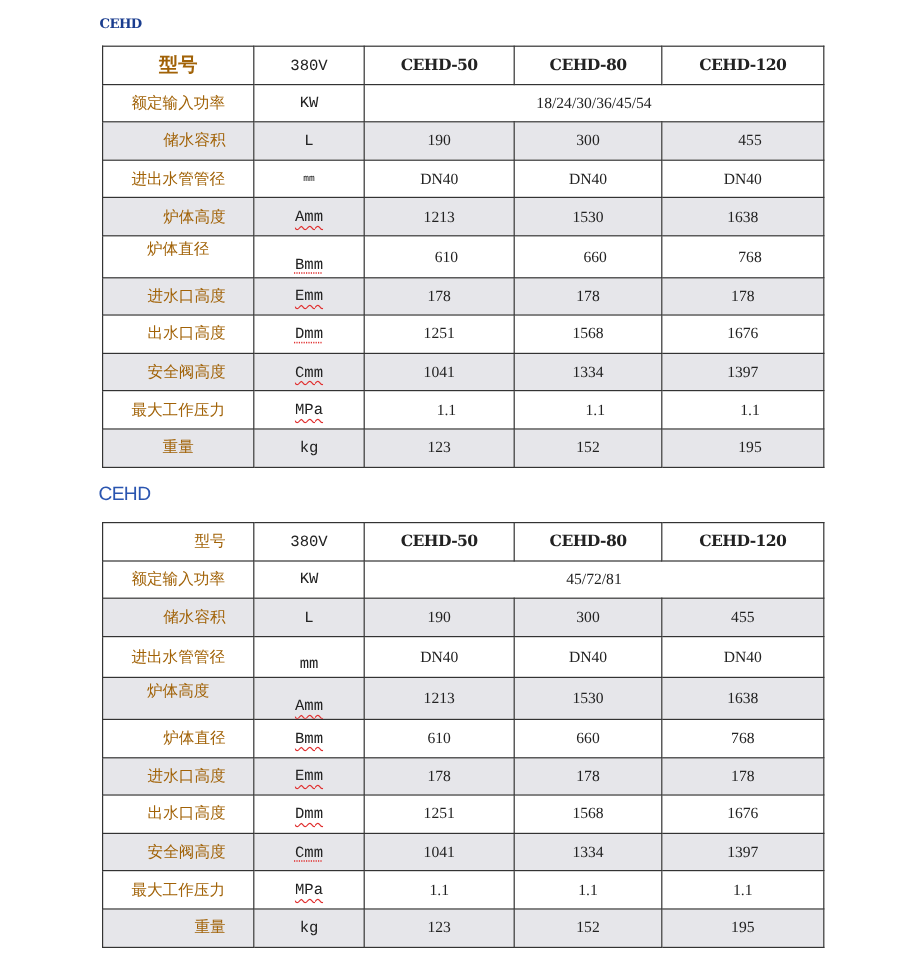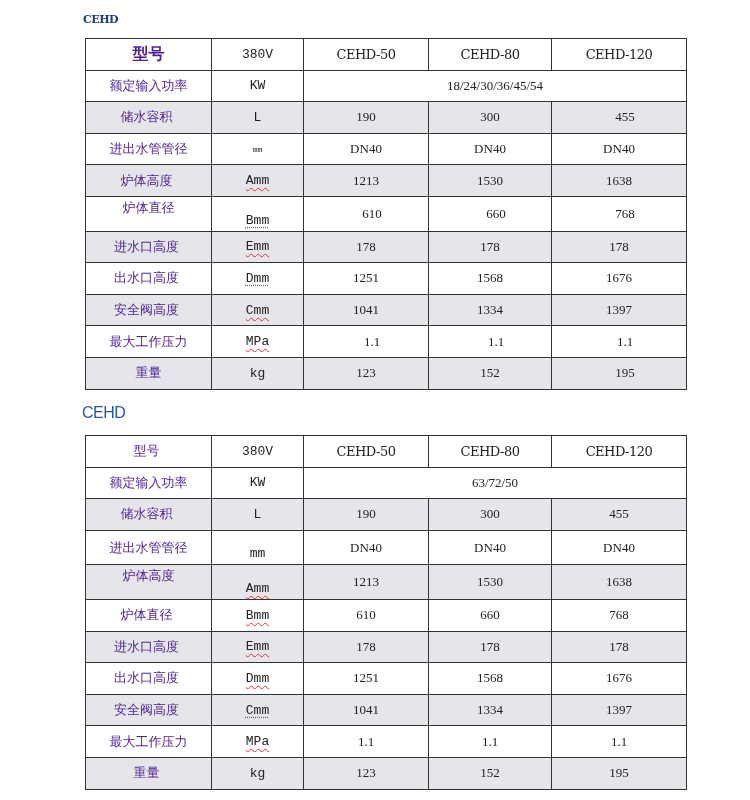--- a/index.html
+++ b/index.html
@@ -10,31 +10,31 @@
   .title2 { position: absolute; left: 82px; top: 404px; font-size: 16px; color: #2a55b0;
             font-family: "Liberation Sans", sans-serif; letter-spacing: -0.5px; }
   table.spec { position: absolute; left: 85px; border-collapse: collapse; table-layout: fixed; width: 601px; }
   table.spec td { border: 1px solid #333; padding: 0; text-align: center; vertical-align: middle;
                   font-size: 13px; height: 30px; overflow: hidden; white-space: nowrap; }
   #t1 { top: 38px; }
   #t2 { top: 435px; }
   #t1 td { height: 30.6px; }
   #t2 td { height: 30.6px; }
   tr.shade td { background: #e6e6ea; }
-  td.label { font-family: Liberation Serif, serif; font-size: 15px; color: #4c1d95; }
-  td.label.r { text-align: center; padding-right: 4px; }
+  td.label { font-family: Liberation Serif, serif; font-size: 15px; color: #a16207; }
+  td.label.r { text-align: right; padding-right: 23px; }
   td.label.c { text-align: center; }
   td.label.top { vertical-align: top; padding-top: 2px; }
   td.label.bold { font-weight: bold; font-size: 16px; }
   td.unit { font-family: Liberation Mono, monospace; font-size: 12px; }
   td.unit.sq { text-decoration: underline wavy #e03030; text-underline-offset: 3px; text-decoration-thickness: 1px; }
   td.unit.dot { text-decoration: underline dotted #e03030; text-underline-offset: 3px; }
   td.unit.low { vertical-align: bottom; padding-bottom: 3px; }
   td.unit.tiny { font-size: 8px; }
-  td.model { font-weight: normal; font-size: 13px; font-family: "DejaVu Serif", serif; letter-spacing: -0.5px; }
+  td.model { font-weight: bold; font-size: 13px; font-family: "DejaVu Serif", serif; letter-spacing: -0.5px; }
   td.val { font-family: Liberation Serif, serif; font-size: 13px; }
   td.val.rgt { padding-left: 12px; }
 </style>
 </head>
 <body>
 
 <div class="title1">CEHD</div>
 
 <table class="spec" id="t1">
   <colgroup>
@@ -137,21 +137,21 @@
       <tr>
     <td class="label r">型号</td>
     <td class="unit">380V</td>
     <td class="model">CEHD-50</td>
     <td class="model">CEHD-80</td>
     <td class="model">CEHD-120</td>
   </tr>
   <tr>
     <td class="label c">额定输入功率</td>
     <td class="unit">KW</td>
-    <td class="val" colspan="3">63/72/50</td>
+    <td class="val" colspan="3">45/72/81</td>
   </tr>
   <tr class="shade">
     <td class="label r">储水容积</td>
     <td class="unit">L</td>
     <td class="val">190</td>
     <td class="val">300</td>
     <td class="val">455</td>
   </tr>
   <tr>
     <td class="label c">进出水管管径</td>

